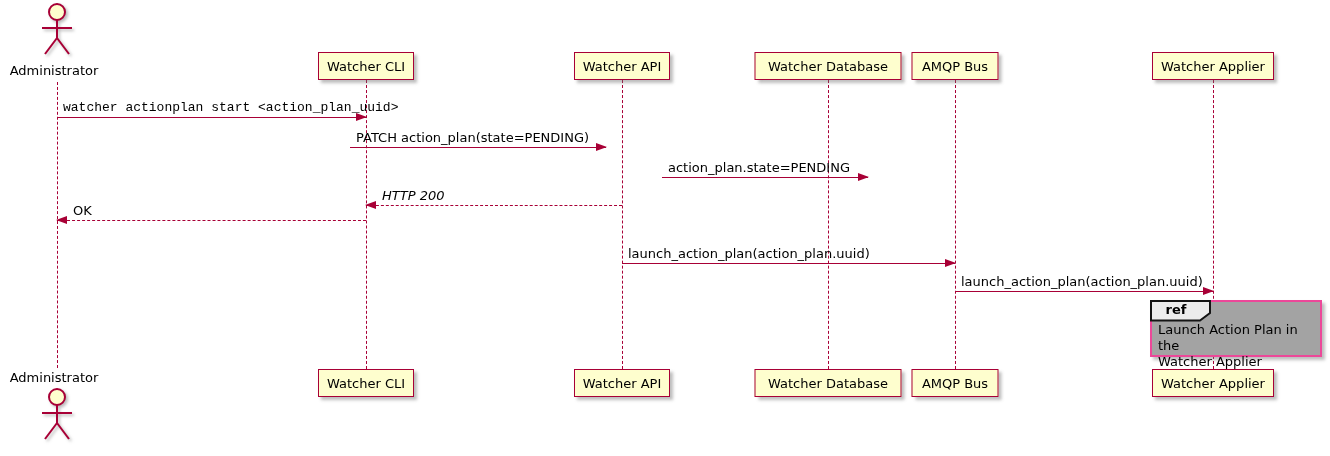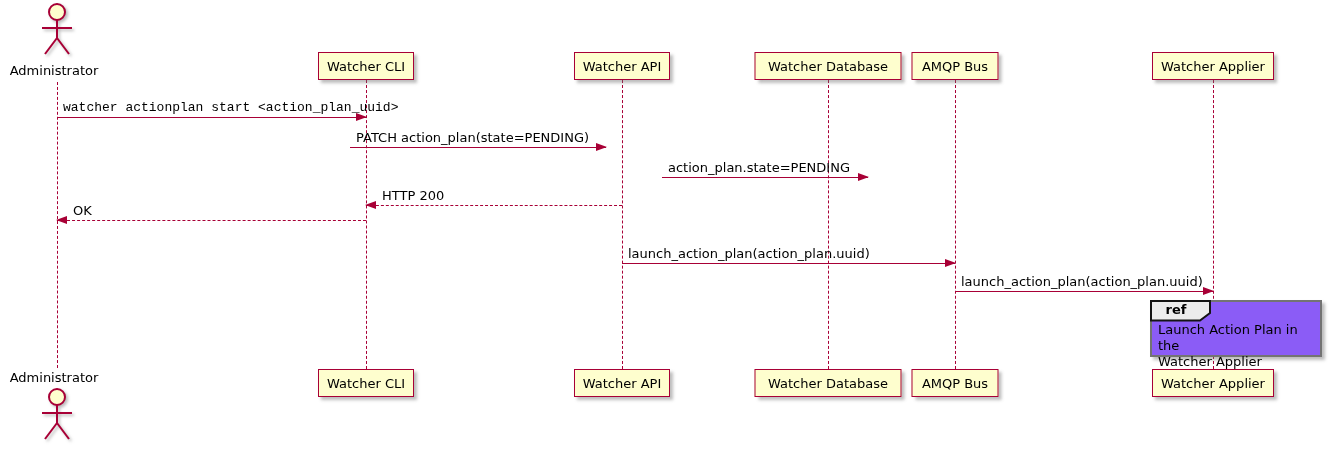--- a/index.html
+++ b/index.html
@@ -33,22 +33,22 @@
     position:absolute; right:-1px; top:-5px; width:0; height:0;
     border-top:4.5px solid transparent; border-bottom:4.5px solid transparent;
     border-left:11px solid #A80036;
   }
   .arrow-l {
     position:absolute; left:-1px; top:-5px; width:0; height:0;
     border-top:4.5px solid transparent; border-bottom:4.5px solid transparent;
     border-right:11px solid #A80036;
   }
   .ref-frame {
-    position:absolute; box-sizing:border-box; background:#8b5cf6;
-    border:2px solid #737373; box-shadow:3px 3px 3px rgba(110,110,110,.45);
+    position:absolute; box-sizing:border-box; background:#a3a3a3;
+    border:2px solid #ec4899; box-shadow:3px 3px 3px rgba(110,110,110,.45);
     z-index:3;
     text-decoration:underline;
   }
   .ref-tab { position:absolute; top:-2px; left:-2px; width:62px; height:22px; }
   .ref-tab-label {
     position:absolute; top:0; left:0; width:52px; height:19px;
     line-height:19px; text-align:center; font-weight:bold;
   }
   .ref-text {
     position:absolute; top:20px; left:6px; right:2px;
@@ -98,21 +98,21 @@
       </div>
   </div>
 
   <div class="msg" style="left:622px; top:160px; width:206px;margin-left:40px;">
     <div class="lbl">action_plan.state=PENDING</div>
     <div class="line">
         <span class="arrow-r"></span>
       </div>
   </div>
 
-  <div class="msg dashed" style="left:366px; top:188px; width:256px;">
+  <div class="msg dashed" style="left:366px; top:188px; width:256px;font-style:italic;">
     <div class="lbl">HTTP 200</div>
     <div class="line">
         <span class="arrow-l"></span>
       </div>
   </div>
 
   <div class="msg dashed" style="left:57px; top:203px; width:309px;">
     <div class="lbl">OK</div>
     <div class="line">
         <span class="arrow-l"></span>

